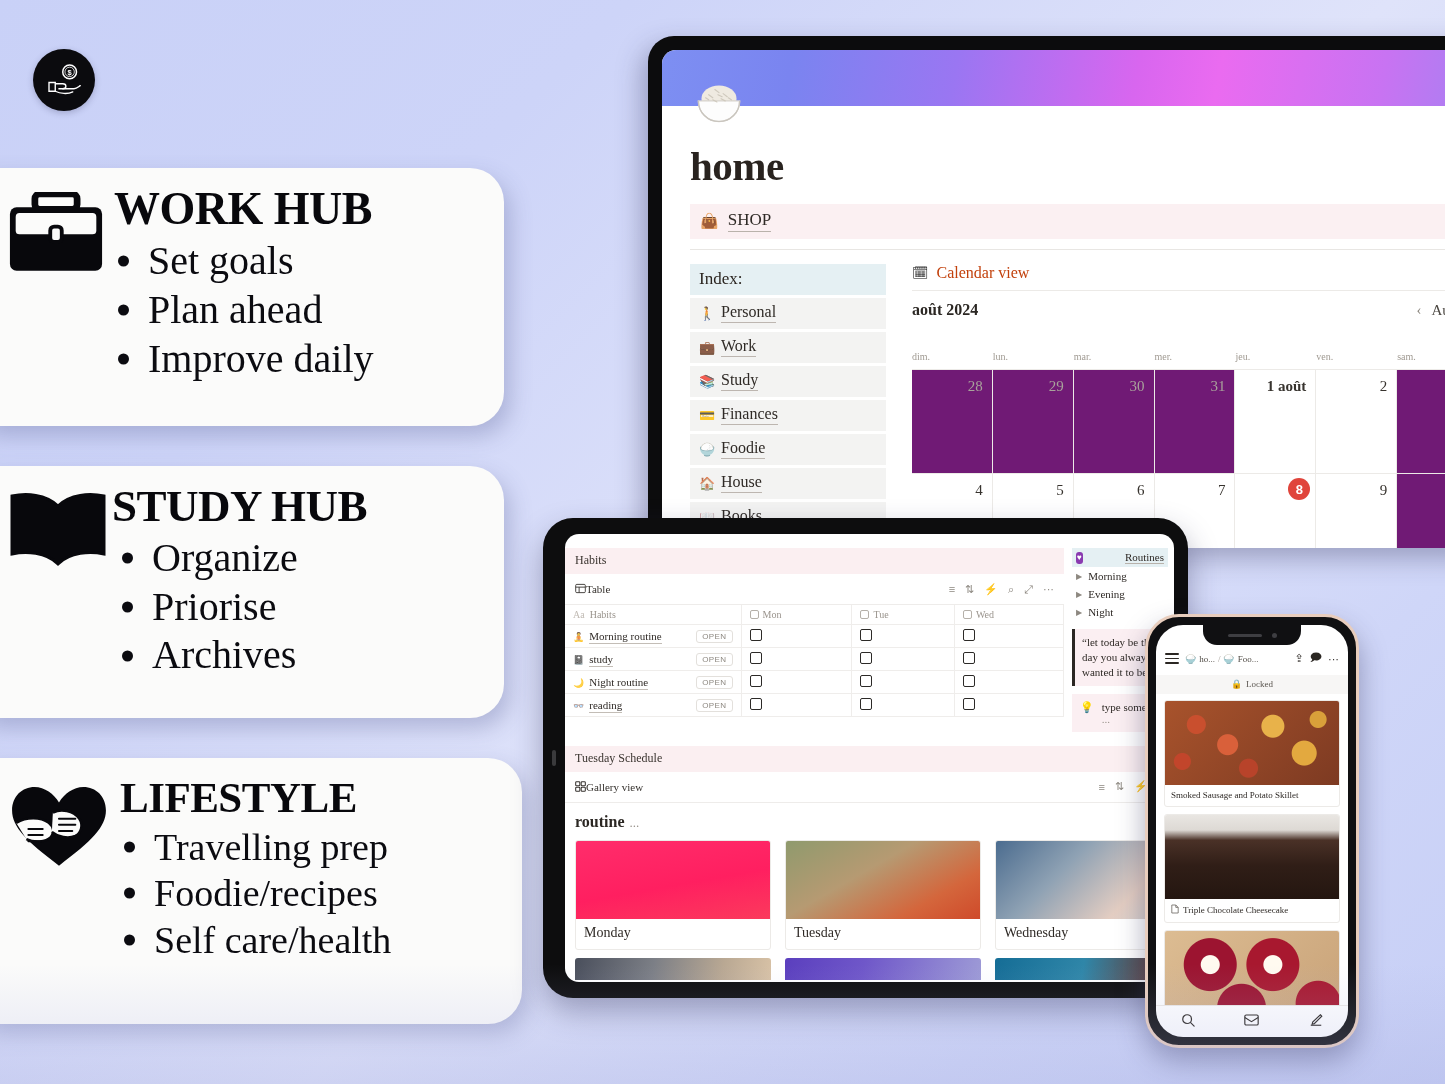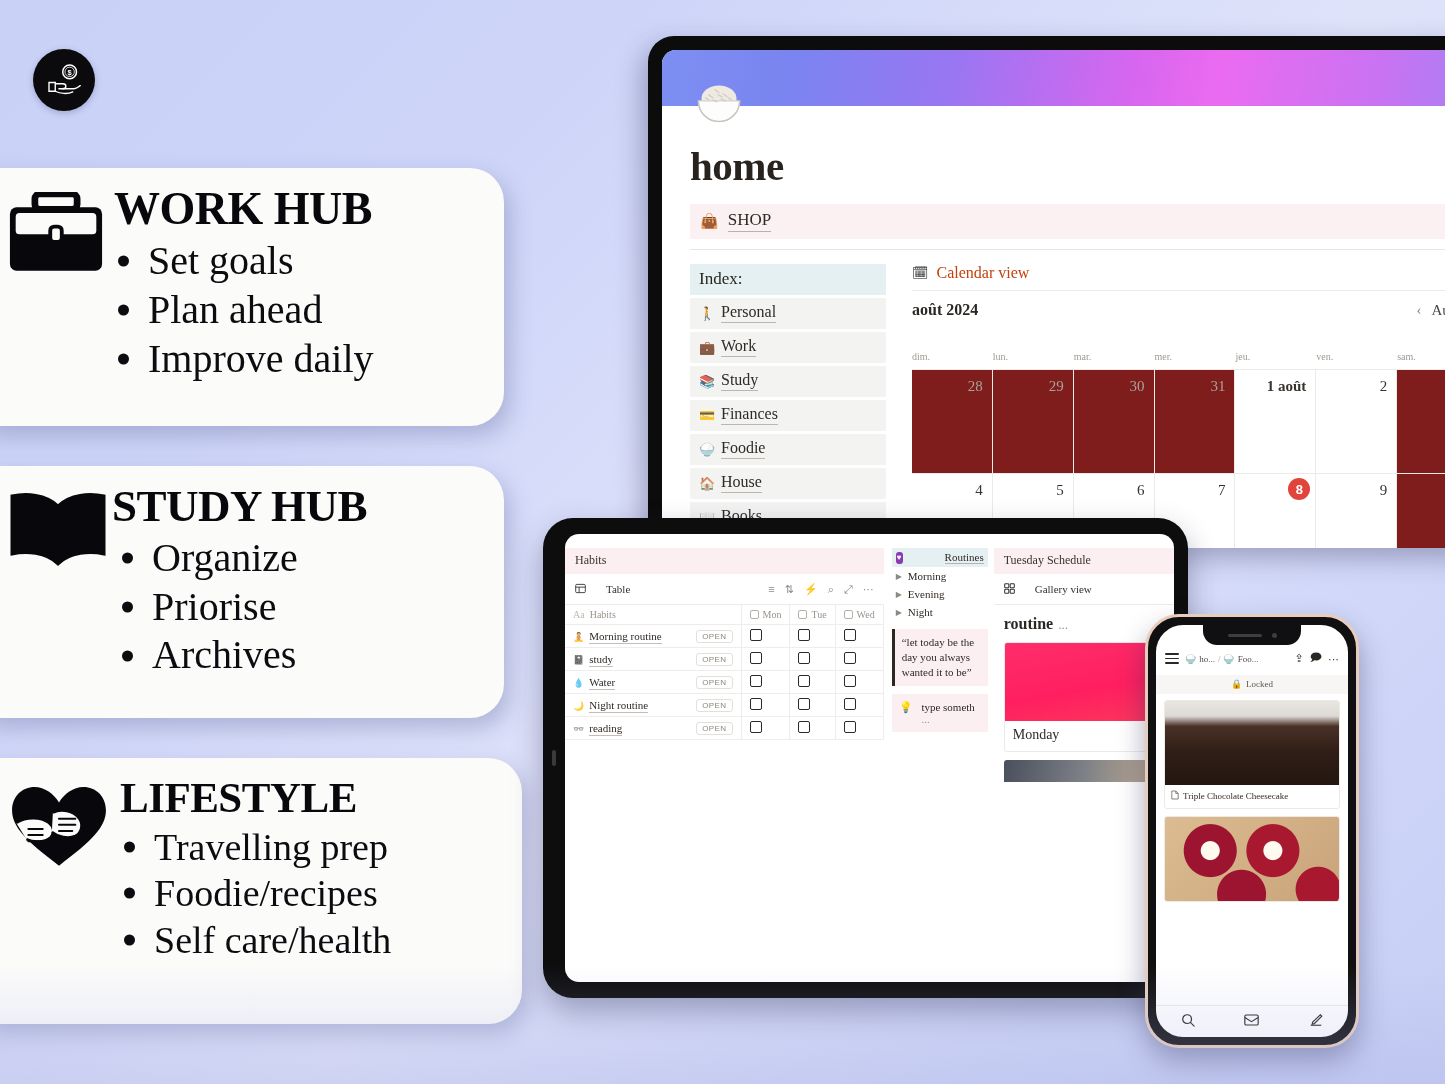--- a/index.html
+++ b/index.html
@@ -166,21 +166,21 @@
     font-size: 10px; color: #a09a92; text-align: left; padding: 4px 0 7px 0; margin-top: 20px;
   }
   .cal-grid { display: grid; grid-template-columns: repeat(7,1fr); border-top: 1px solid #eceae7; }
   .cal-cell {
     height: 104px; border-right: 1px solid #eceae7; border-bottom: 1px solid #eceae7;
     padding: 7px 9px 0 0; text-align: right; position: relative;
   }
   .cal-cell .num {
     font-family: "Liberation Serif", serif; font-size: 15px; color: #37332e;
   }
-  .cal-cell.dim { background: #7f1d1d; }
+  .cal-cell.dim { background: #701a75; }
   .cal-cell.dim .num { color: #a8a29b; }
   .cal-cell.bold .num { font-weight: 700; }
   .cal-cell .today {
     display: inline-flex; align-items: center; justify-content: center;
     width: 22px; height: 22px; border-radius: 50%;
     background: #e0443b; color: #fff; font-size: 13px; font-weight: 600;
     font-family: "Liberation Sans", sans-serif;
     position: absolute; right: 5px; top: 4px;
   }
 
@@ -196,35 +196,35 @@
   }
   .tablet::before {
     content: ""; position: absolute; left: 9px; top: 50%;
     transform: translateY(-50%);
     width: 4px; height: 16px; border-radius: 2px;
     background: #3a3a3c;
   }
   .tablet-screen {
     width: 100%; height: 100%; background: #fff;
     border-radius: 14px; overflow: hidden;
-    display: flex; flex-direction: row;
+    display: flex; flex-direction: column;
   }
   .tb-top { display: flex; flex: 0 0 auto; }
   .tb-main { flex: 1 1 auto; min-width: 0; padding: 14px 0 0 0; }
   .tb-side { width: 110px; flex: 0 0 auto; padding: 14px 6px 0 8px; }
 
   .sec-head {
     background: #fbeff1; padding: 5px 10px 6px 10px;
     font-family: "Liberation Serif", serif; font-size: 12px; color: #3a342f;
   }
   .viewbar {
     display: flex; align-items: center; justify-content: space-between;
     padding: 6px 10px 6px 10px; border-bottom: 1px solid #eeecea;
   }
-  .viewbar .left { display: flex; align-items: center; gap: 20px; }
+  .viewbar .left { display: flex; align-items: center; gap: 0; }
   .viewbar .vlabel { font-family: "Liberation Serif", serif; font-size: 11px; color: #35312d; }
   .viewbar .tools { display: flex; align-items: center; gap: 10px; color: #8d8880; font-size: 11px; }
 
   .tbl { width: 100%; border-collapse: collapse; font-family: "Liberation Serif", serif; }
   .tbl th, .tbl td {
     border-bottom: 1px solid #efedeb; border-right: 1px solid #efedeb;
     padding: 4px 8px; text-align: left; font-weight: normal;
   }
   .tbl th { font-size: 10px; color: #9a948d; }
   .tbl th .chk { display:inline-block; width:9px; height:9px; border:1px solid #b5b0a9; border-radius:2px; margin-right:4px; position:relative; top:1px;}
@@ -601,26 +601,20 @@
                 <td><span class="cb"></span></td>
                 <td><span class="cb"></span></td>
               </tr>
               <tr>
                 <td><span class="remoji">📓</span><span class="rowname">study</span><span class="open-pill">OPEN</span></td>
                 <td><span class="cb"></span></td>
                 <td><span class="cb"></span></td>
                 <td><span class="cb"></span></td>
               </tr>
               <tr>
-                <td><span class="remoji">💧</span><span class="rowname">Water</span><span class="open-pill">OPEN</span></td>
-                <td><span class="cb"></span></td>
-                <td><span class="cb"></span></td>
-                <td><span class="cb"></span></td>
-              </tr>
-              <tr>
                 <td><span class="remoji">🌙</span><span class="rowname">Night routine</span><span class="open-pill">OPEN</span></td>
                 <td><span class="cb"></span></td>
                 <td><span class="cb"></span></td>
                 <td><span class="cb"></span></td>
               </tr>
               <tr>
                 <td><span class="remoji">👓</span><span class="rowname">reading</span><span class="open-pill">OPEN</span></td>
                 <td><span class="cb"></span></td>
                 <td><span class="cb"></span></td>
                 <td><span class="cb"></span></td>
@@ -731,20 +725,24 @@
         <span class="aicon">···</span>
       </div>
 
       <div class="ph-locked">
         <span>🔒</span>
         <span>Locked</span>
       </div>
 
       <div class="ph-list">
         <div class="rcard">
+          <div class="rthumb food-sausage"></div>
+          <div class="rcap">Smoked Sausage and Potato Skillet</div>
+        </div>
+        <div class="rcard">
           <div class="rthumb food-cake"></div>
           <div class="rcap">
             <span>
               <svg width="8" height="10" viewBox="0 0 10 12">
                   <path d="M1 1h5l3 3v7H1z" fill="none" stroke="#6b665f" stroke-width="1"></path>
                   <path d="M6 1v3h3" fill="none" stroke="#6b665f" stroke-width="1"></path>
                 </svg>
             </span>
             <span>Triple Chocolate Cheesecake</span>
           </div>

